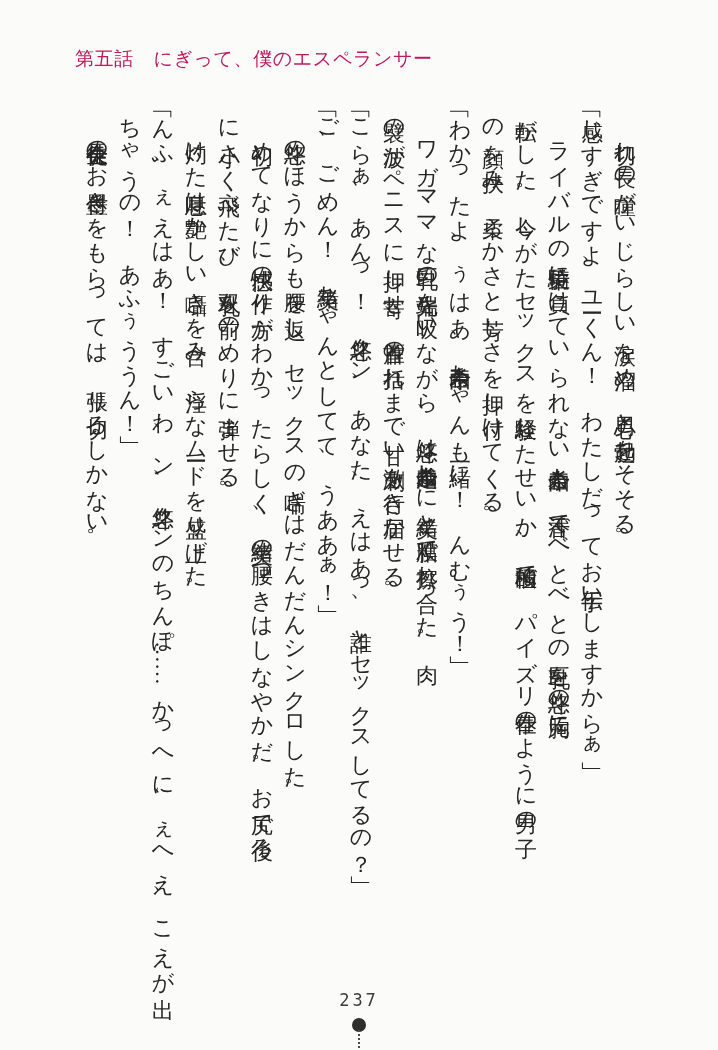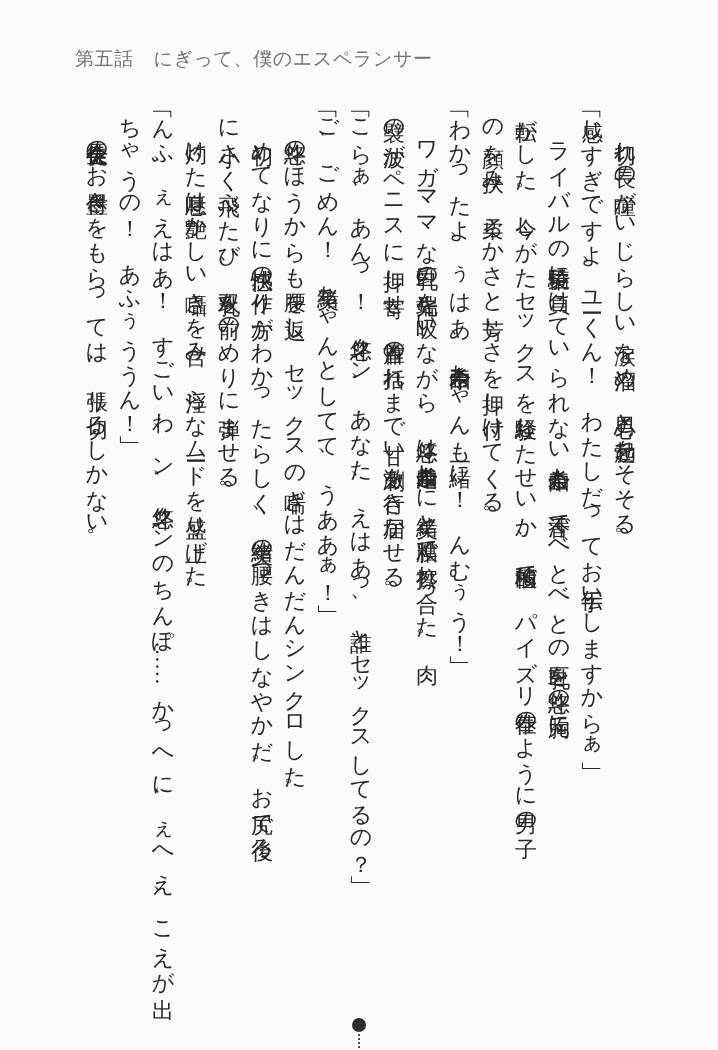--- a/index.html
+++ b/index.html
@@ -18,21 +18,21 @@
   .page {
     position: absolute;
     inset: 0;
   }
   .chapter-header {
     position: absolute;
     top: 46px;
     left: 75px;
     font-size: 19px;
     letter-spacing: 0.6px;
-    color: #737373;
+    color: #be185d;
     white-space: nowrap;
   }
   .body-text {
     position: absolute;
     top: 104px;
     right: 76px;
     height: 892px;
     writing-mode: vertical-rl;
     text-orientation: mixed;
     font-size: 22px;
@@ -104,17 +104,18 @@
       <p class="line indent">悠斗のほうからも腰を返し、セックスの喘ぎはだんだんシンクロした。</p>
       <p class="line indent">初めてなりに快感の作り方がわかったらしく、美緒の腰つきはしなやかだ。お尻で後ろ</p>
       <p class="line">に小さく飛ぶたび、双乳を前のめりに弾ませる。</p>
       <p class="line indent">灼けた吐息は艶かしい囁きを含み、淫らなムードを盛り上げた。</p>
       <p class="line">「んふ、ぇえはあ！　すごいわ、ン、悠斗クンのちんぽ……かっへに、ぇへえ、こえが出</p>
       <p class="line">ちゃうの！　あふぅううん！」</p>
       <p class="line indent">生徒会長のお墨付きをもらっては、張り切るしかない。</p>
     </div>
 
   <div class="page-footer">
+    <div class="page-number">237</div>
     <div class="binding-dot"></div>
     <div class="binding-dot-tail"></div>
   </div>
 
 </div>
 
 </body></html>

